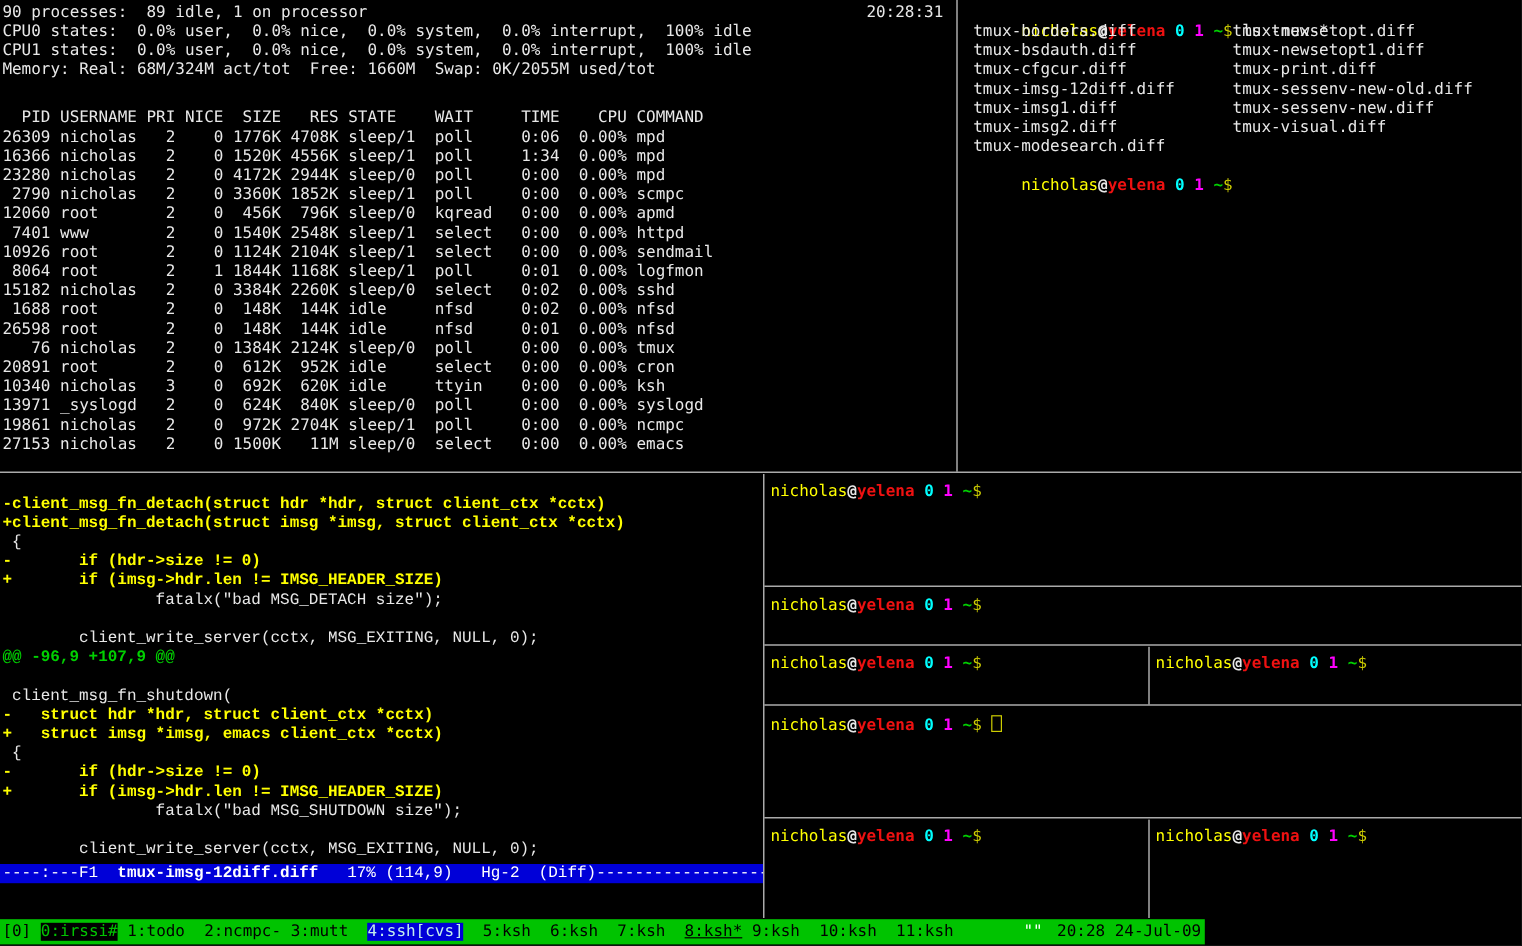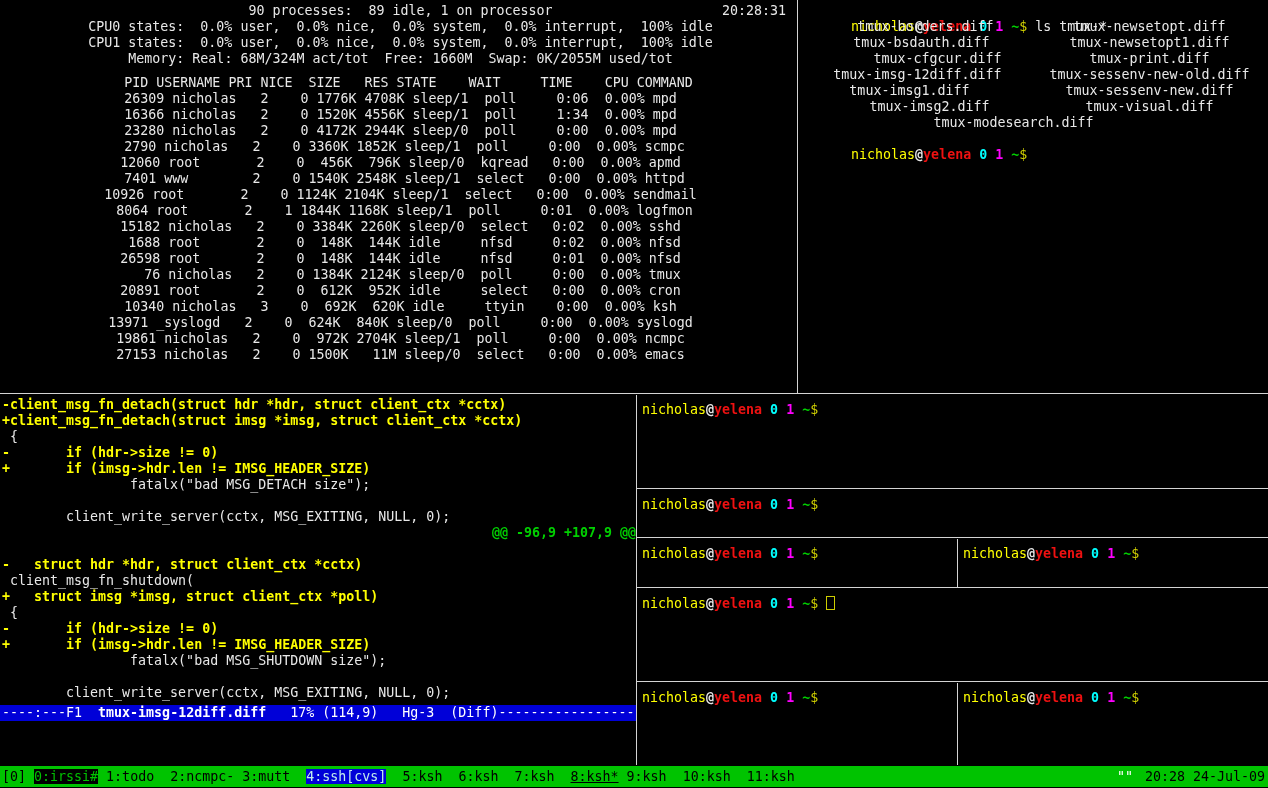--- a/index.html
+++ b/index.html
@@ -1,42 +1,42 @@
 <!DOCTYPE html>
 <html style="--bg: #000000; --fg: #e8e8e8; --yellow-bright: #ffff00; --yellow: #cdcd00; --red: #ee1111; --cyan: #00ffff; --magenta: #ff00ff; --green: #00d000; --blue: #0000d8; --status-green: #00c300; --alert-fg: #c2ecec; --border: #d4d4d4;"><head>
 <meta charset="utf-8">
 <style>
   html,body{margin:0;padding:0;background:#222;}
   .screen{
     position:relative;width:1268px;height:788px;background:var(--bg,#000);
     font-family:"DejaVu Sans Mono",monospace;font-size:13.3px;line-height:16px;
     color:var(--fg,#e8e8e8);overflow:hidden;
   }
-  pre{margin:0;font:inherit;white-space:pre;text-align:center;}
+  pre{margin:0;font:inherit;white-space:pre;}
   .pane{position:absolute;overflow:hidden;}
   .line{height:16px;white-space:pre;}
   
   .c-yb{color:var(--yellow-bright,#ffff00);font-weight:normal;}
   .c-w{color:var(--fg,#e8e8e8);font-weight:bold;}
   .c-rb{color:var(--red,#ee1111);font-weight:bold;}
   .c-cb{color:var(--cyan,#00ffff);font-weight:bold;}
   .c-mb{color:var(--magenta,#ff00ff);font-weight:bold;}
   .c-g{color:var(--green,#00d000);font-weight:bold;}
   .c-y{color:var(--yellow,#cdcd00);}
   .cmd{padding-left:8px;color:var(--fg,#e8e8e8);}
   .clock{position:absolute;left:722px;top:3px;}
   
   #pane-top{left:0;top:0;width:797px;height:393px;padding:3px 0 0 2px;}
-  #top-table{margin-top:8px;}
+  #top-table{margin-top:24px;}
   #pane-ls{left:799px;top:0;width:469px;height:393px;padding:3px 0 0 4px;}
-  #pane-diff{left:0;top:393px;width:636px;height:370px;padding-top:4px;}
+  #pane-diff{left:0;top:408px;width:636px;height:370px;padding-top:4px;font-family:Liberation Mono, monospace;}
   #pane-diff .line{padding-left:2px;}
   .d-del,.d-add{color:var(--yellow-bright,#ffff00);font-weight:bold;}
   .d-ctx{color:var(--fg,#e8e8e8);}
-  .d-hunk{color:var(--green,#00d000);font-weight:bold;text-align:right;}
+  .d-hunk{color:var(--green,#00d000);font-weight:bold;}
   .modeline{margin-top:4px;height:16px;width:636px;background:var(--blue,#0000d8);
     color:#fff;white-space:pre;padding-left:2px;box-sizing:border-box;}
   .modeline b{font-weight:bold;}
   .rpane{padding:7px 0 0 4px;}
   #pane-r1{left:638px;top:395px;width:630px;height:92px;}
   #pane-r2{left:638px;top:490px;width:630px;height:46px;}
   #pane-r3l{left:638px;top:539px;width:318px;height:47px;}
   #pane-r3r{left:959px;top:539px;width:309px;height:47px;}
   #pane-r4{left:638px;top:589px;width:630px;height:91px;}
   #pane-r5l{left:638px;top:683px;width:318px;height:82px;}
@@ -48,21 +48,21 @@
   #vb-top{left:797px;top:0;width:1px;height:393px;}
   #hb-mid{left:0;top:393px;width:1268px;height:1px;}
   #vb-left{left:636px;top:395px;width:1px;height:370px;}
   #hb-r1{left:637px;top:488px;width:631px;height:1px;}
   #hb-r2{left:637px;top:537px;width:631px;height:1px;}
   #hb-r3{left:637px;top:587px;width:631px;height:1px;}
   #hb-r4{left:637px;top:681px;width:631px;height:1px;}
   #vb-r3{left:957px;top:539px;width:1px;height:48px;}
   #vb-r5{left:957px;top:683px;width:1px;height:82px;}
   
-  .statusbar{position:absolute;left:0;top:766px;width:1268px;height:21px;
+  .statusbar{position:absolute;left:0;top:766px;width:1004px;height:21px;
     background:var(--status-green,#00c300);color:#000;white-space:pre;
     line-height:21px;padding-left:2px;box-sizing:border-box;}
   .win{color:#000;}
   .win.activity{background:#000;color:var(--status-green,#00c300);}
   .win.alert{background:var(--blue,#0000d8);color:var(--alert-fg,#c2ecec);}
   .win.current{color:#000;text-decoration:underline;}
   .sb-right{position:absolute;right:3px;top:0;}
   .sb-title{color:#fff;margin-right:12px;}
 </style>
 </head>
@@ -117,31 +117,31 @@
         <div class="line d-del">-client_msg_fn_detach(struct hdr *hdr, struct client_ctx *cctx)</div>
         <div class="line d-add">+client_msg_fn_detach(struct imsg *imsg, struct client_ctx *cctx)</div>
         <div class="line d-ctx"> {</div>
         <div class="line d-del">-       if (hdr-&gt;size != 0)</div>
         <div class="line d-add">+       if (imsg-&gt;hdr.len != IMSG_HEADER_SIZE)</div>
         <div class="line d-ctx">                fatalx("bad MSG_DETACH size");</div>
         <div class="line d-ctx"></div>
         <div class="line d-ctx">        client_write_server(cctx, MSG_EXITING, NULL, 0);</div>
         <div class="line d-hunk">@@ -96,9 +107,9 @@</div>
         <div class="line d-ctx"></div>
+        <div class="line d-ctx"> client_msg_fn_shutdown(</div>
         <div class="line d-del">-   struct hdr *hdr, struct client_ctx *cctx)</div>
-        <div class="line d-ctx"> client_msg_fn_shutdown(</div>
-        <div class="line d-add">+   struct imsg *imsg, struct client_ctx *poll)</div>
+        <div class="line d-add">+   struct imsg *imsg, emacs client_ctx *cctx)</div>
         <div class="line d-ctx"> {</div>
         <div class="line d-del">-       if (hdr-&gt;size != 0)</div>
         <div class="line d-add">+       if (imsg-&gt;hdr.len != IMSG_HEADER_SIZE)</div>
         <div class="line d-ctx">                fatalx("bad MSG_SHUTDOWN size");</div>
         <div class="line d-ctx"></div>
         <div class="line d-ctx">        client_write_server(cctx, MSG_EXITING, NULL, 0);</div>
       </div>
-    <div class="modeline"><span>----:---F1  </span><b>tmux-imsg-12diff.diff</b><span>   17%</span><span> (114,9)</span><span>   Hg-3</span><span>  (Diff)</span><span>--------------------------</span></div>
+    <div class="modeline"><span>----:---F1  </span><b>tmux-imsg-12diff.diff</b><span>   17%</span><span> (114,9)</span><span>   Hg-2</span><span>  (Diff)</span><span>--------------------------</span></div>
   </section>
 
   <section class="pane rpane" id="pane-r1">
     <div class="line"><span><span class="c-yb">nicholas</span><span class="c-w">@</span><span class="c-rb">yelena</span><span class="c-cb"> 0</span><span class="c-mb"> 1</span><span class="c-g"> ~</span><span class="c-y">$</span></span></div>
   </section>
   <section class="pane rpane" id="pane-r2">
     <div class="line"><span><span class="c-yb">nicholas</span><span class="c-w">@</span><span class="c-rb">yelena</span><span class="c-cb"> 0</span><span class="c-mb"> 1</span><span class="c-g"> ~</span><span class="c-y">$</span></span></div>
   </section>
   <section class="pane rpane" id="pane-r3l">
     <div class="line"><span><span class="c-yb">nicholas</span><span class="c-w">@</span><span class="c-rb">yelena</span><span class="c-cb"> 0</span><span class="c-mb"> 1</span><span class="c-g"> ~</span><span class="c-y">$</span></span></div>

